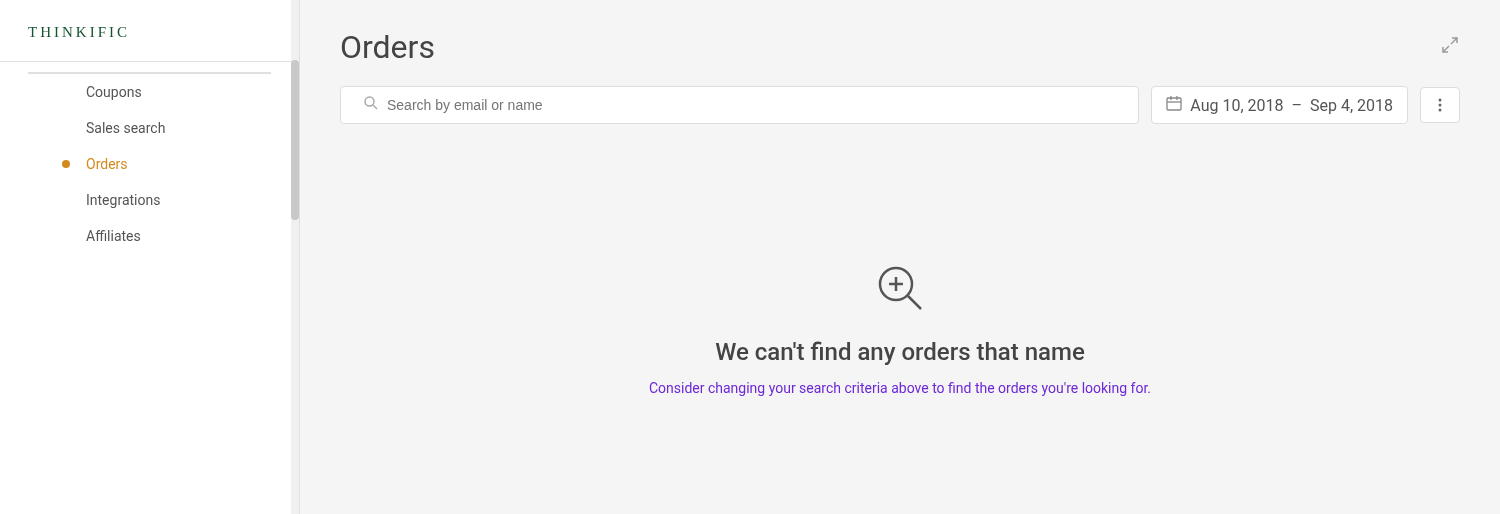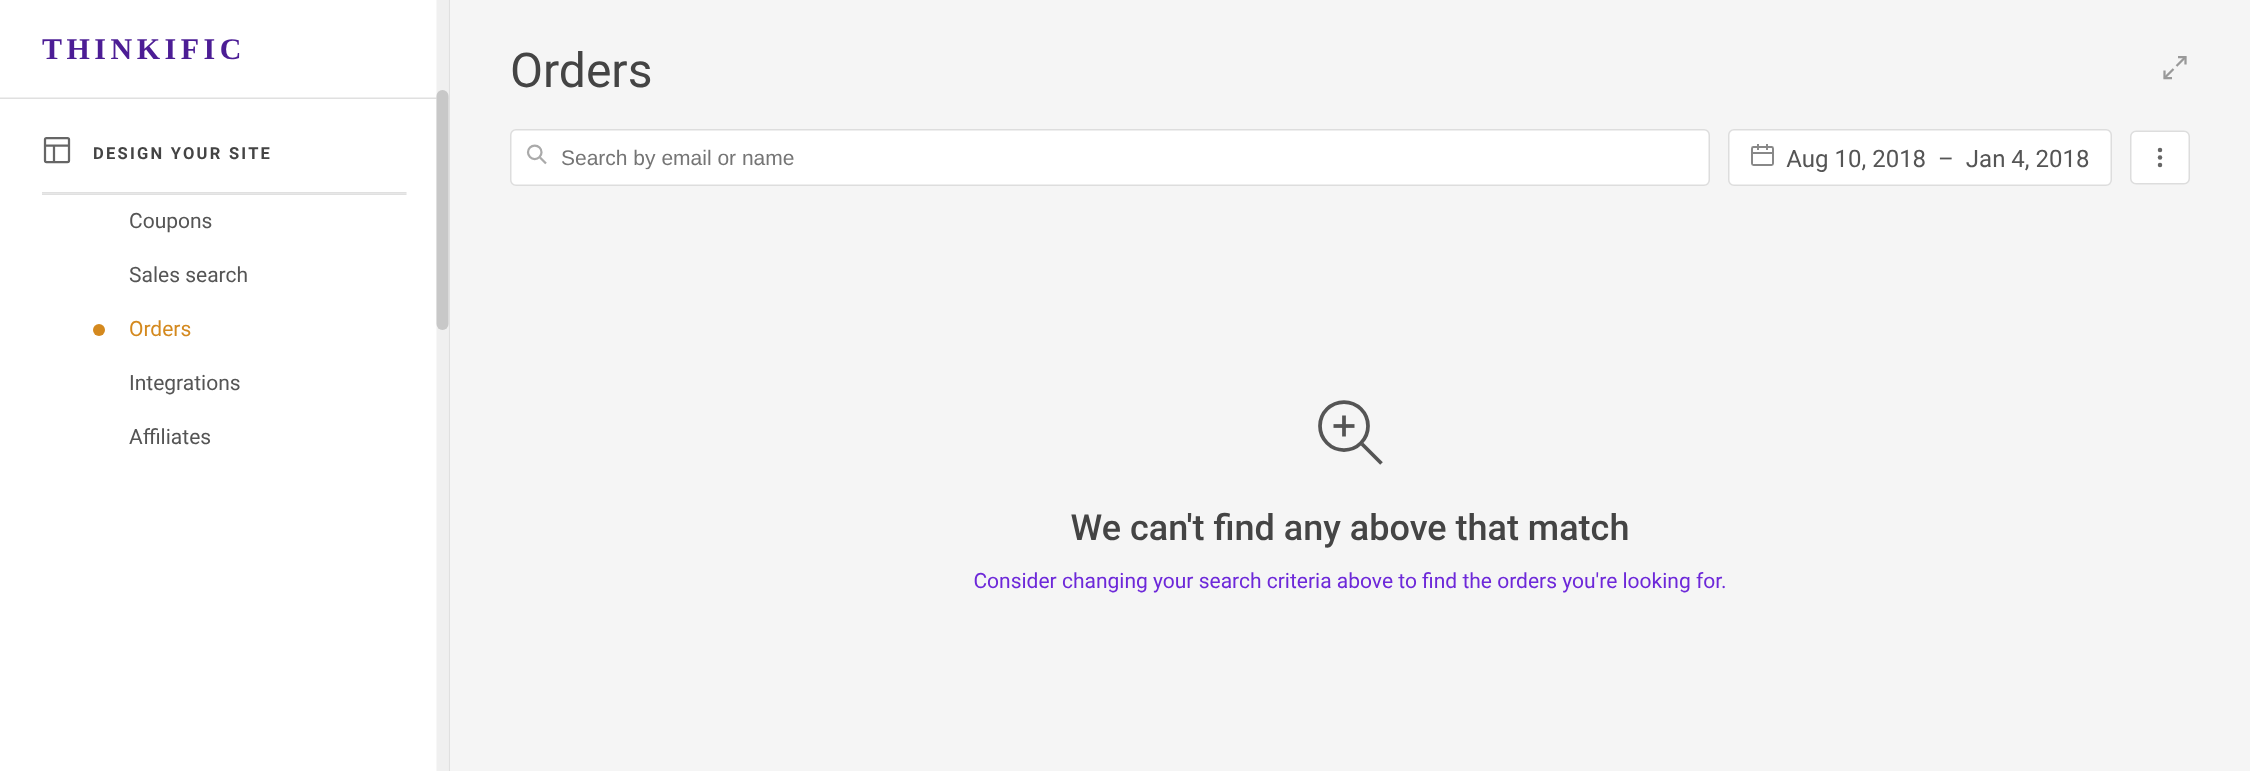--- a/index.html
+++ b/index.html
@@ -22,24 +22,24 @@
       height: 100%;
       position: relative;
     }
 
     .logo-area {
       padding: 22px 28px 20px 28px;
       border-bottom: 1px solid #e0e0e0;
     }
 
     .logo-text {
-      font-size: 20px;
-      font-weight: 700;
+      font-size: 15px;
+      font-weight: 400;
       letter-spacing: 3px;
-      color: #4c1d95;
+      color: #14532d;
       font-family: Georgia, serif;
     }
 
     .nav-items {
       flex: 1;
       overflow-y: auto;
       padding-top: 10px;
     }
 
     .nav-section {
@@ -147,21 +147,21 @@
       padding: 0 40px 20px 40px;
     }
 
     .search-box {
       flex: 1;
       display: flex;
       align-items: center;
       background: #fff;
       border: 1px solid #ddd;
       border-radius: 4px;
-      padding: 8px 9px;
+      padding: 8px 22px;
       gap: 8px;
     }
 
     .search-box input {
       border: none;
       outline: none;
       font-size: 14px;
       color: #888;
       background: transparent;
       width: 100%;
@@ -238,30 +238,20 @@
 </head>
 <body>
 
 <div class="sidebar">
   <div class="logo-area">
     <span class="logo-text">THINKIFIC</span>
   </div>
 
   <div class="nav-items">
 
-    <div class="nav-section">
-      <span class="nav-icon">
-        <svg width="20" height="20" viewBox="0 0 20 20" fill="none" stroke="currentColor" stroke-width="1.5">
-          <rect x="2" y="2" width="16" height="16" rx="1"></rect>
-          <line x1="2" y1="7" x2="18" y2="7"></line>
-          <line x1="8" y1="7" x2="8" y2="18"></line>
-        </svg>
-      </span>
-      <span class="nav-section-label">DESIGN YOUR SITE</span>
-    </div>
 
     <div class="divider"></div>
 
 
     <div class="divider"></div>
 
 
     <div class="sub-nav">
       <div class="sub-nav-item">
         <span>Coupons</span>
@@ -316,38 +306,38 @@
       <span>
         <svg width="16" height="16" viewBox="0 0 16 16" fill="none" stroke="#888" stroke-width="1.3">
           <rect x="1" y="3" width="14" height="12" rx="1"></rect>
           <line x1="1" y1="7" x2="15" y2="7"></line>
           <line x1="5" y1="1" x2="5" y2="5"></line>
           <line x1="11" y1="1" x2="11" y2="5"></line>
         </svg>
       </span>
       <span>Aug 10, 2018</span>
       <span>–</span>
-      <span>Jan 4, 2018</span>
+      <span>Sep 4, 2018</span>
     </div>
 
     <div class="more-btn">
       <svg width="18" height="18" viewBox="0 0 18 18" fill="#666">
         <circle cx="9" cy="4" r="1.5"></circle>
         <circle cx="9" cy="9" r="1.5"></circle>
         <circle cx="9" cy="14" r="1.5"></circle>
       </svg>
     </div>
   </div>
 
   <div class="empty-state">
     <div class="empty-icon">
       <svg width="52" height="52" viewBox="0 0 52 52" fill="none" stroke="#555" stroke-width="2.5">
         <circle cx="22" cy="22" r="16"></circle>
         <line x1="34" y1="34" x2="47" y2="47"></line>
         <line x1="15" y1="22" x2="29" y2="22"></line>
         <line x1="22" y1="15" x2="22" y2="29"></line>
       </svg>
     </div>
-    <div class="empty-title">We can't find any above that match</div>
+    <div class="empty-title">We can't find any orders that name</div>
     <div class="empty-subtitle">Consider changing your search criteria above to find the orders you're looking for.</div>
   </div>
 
 </div>
 
 </body></html>

